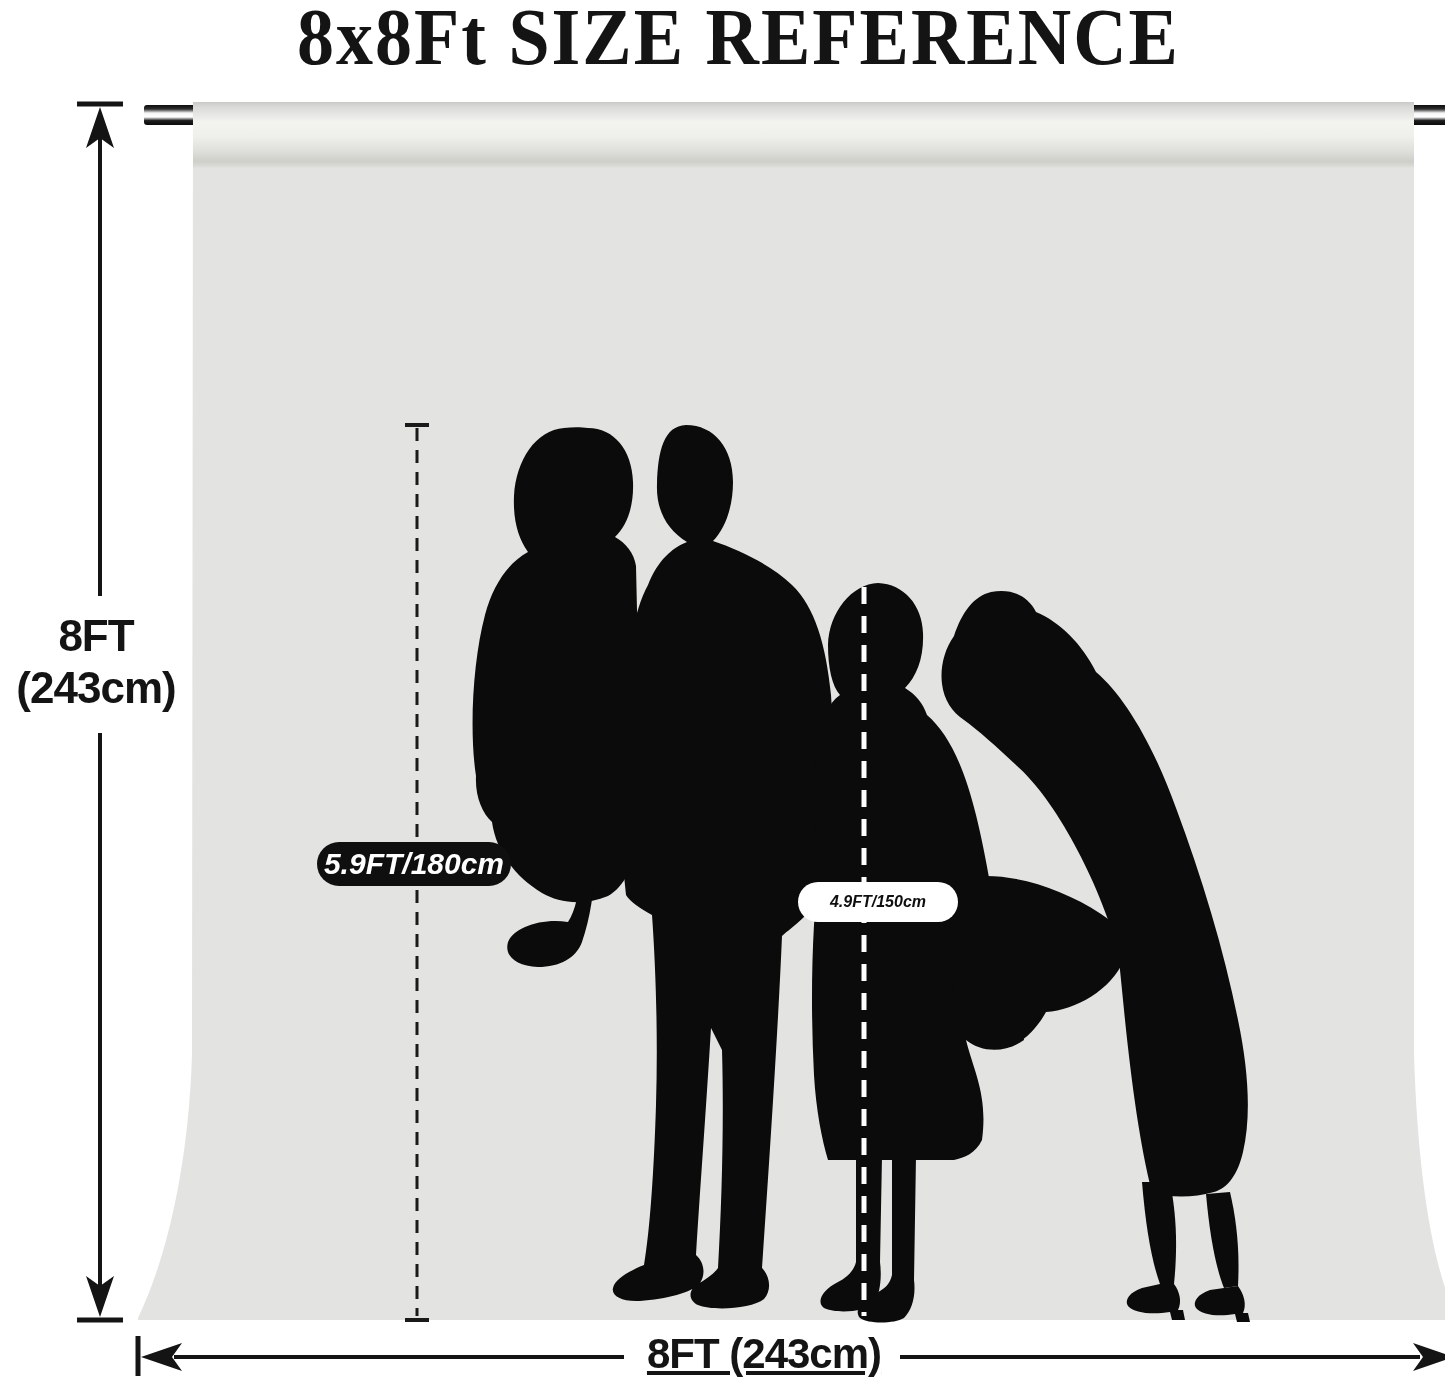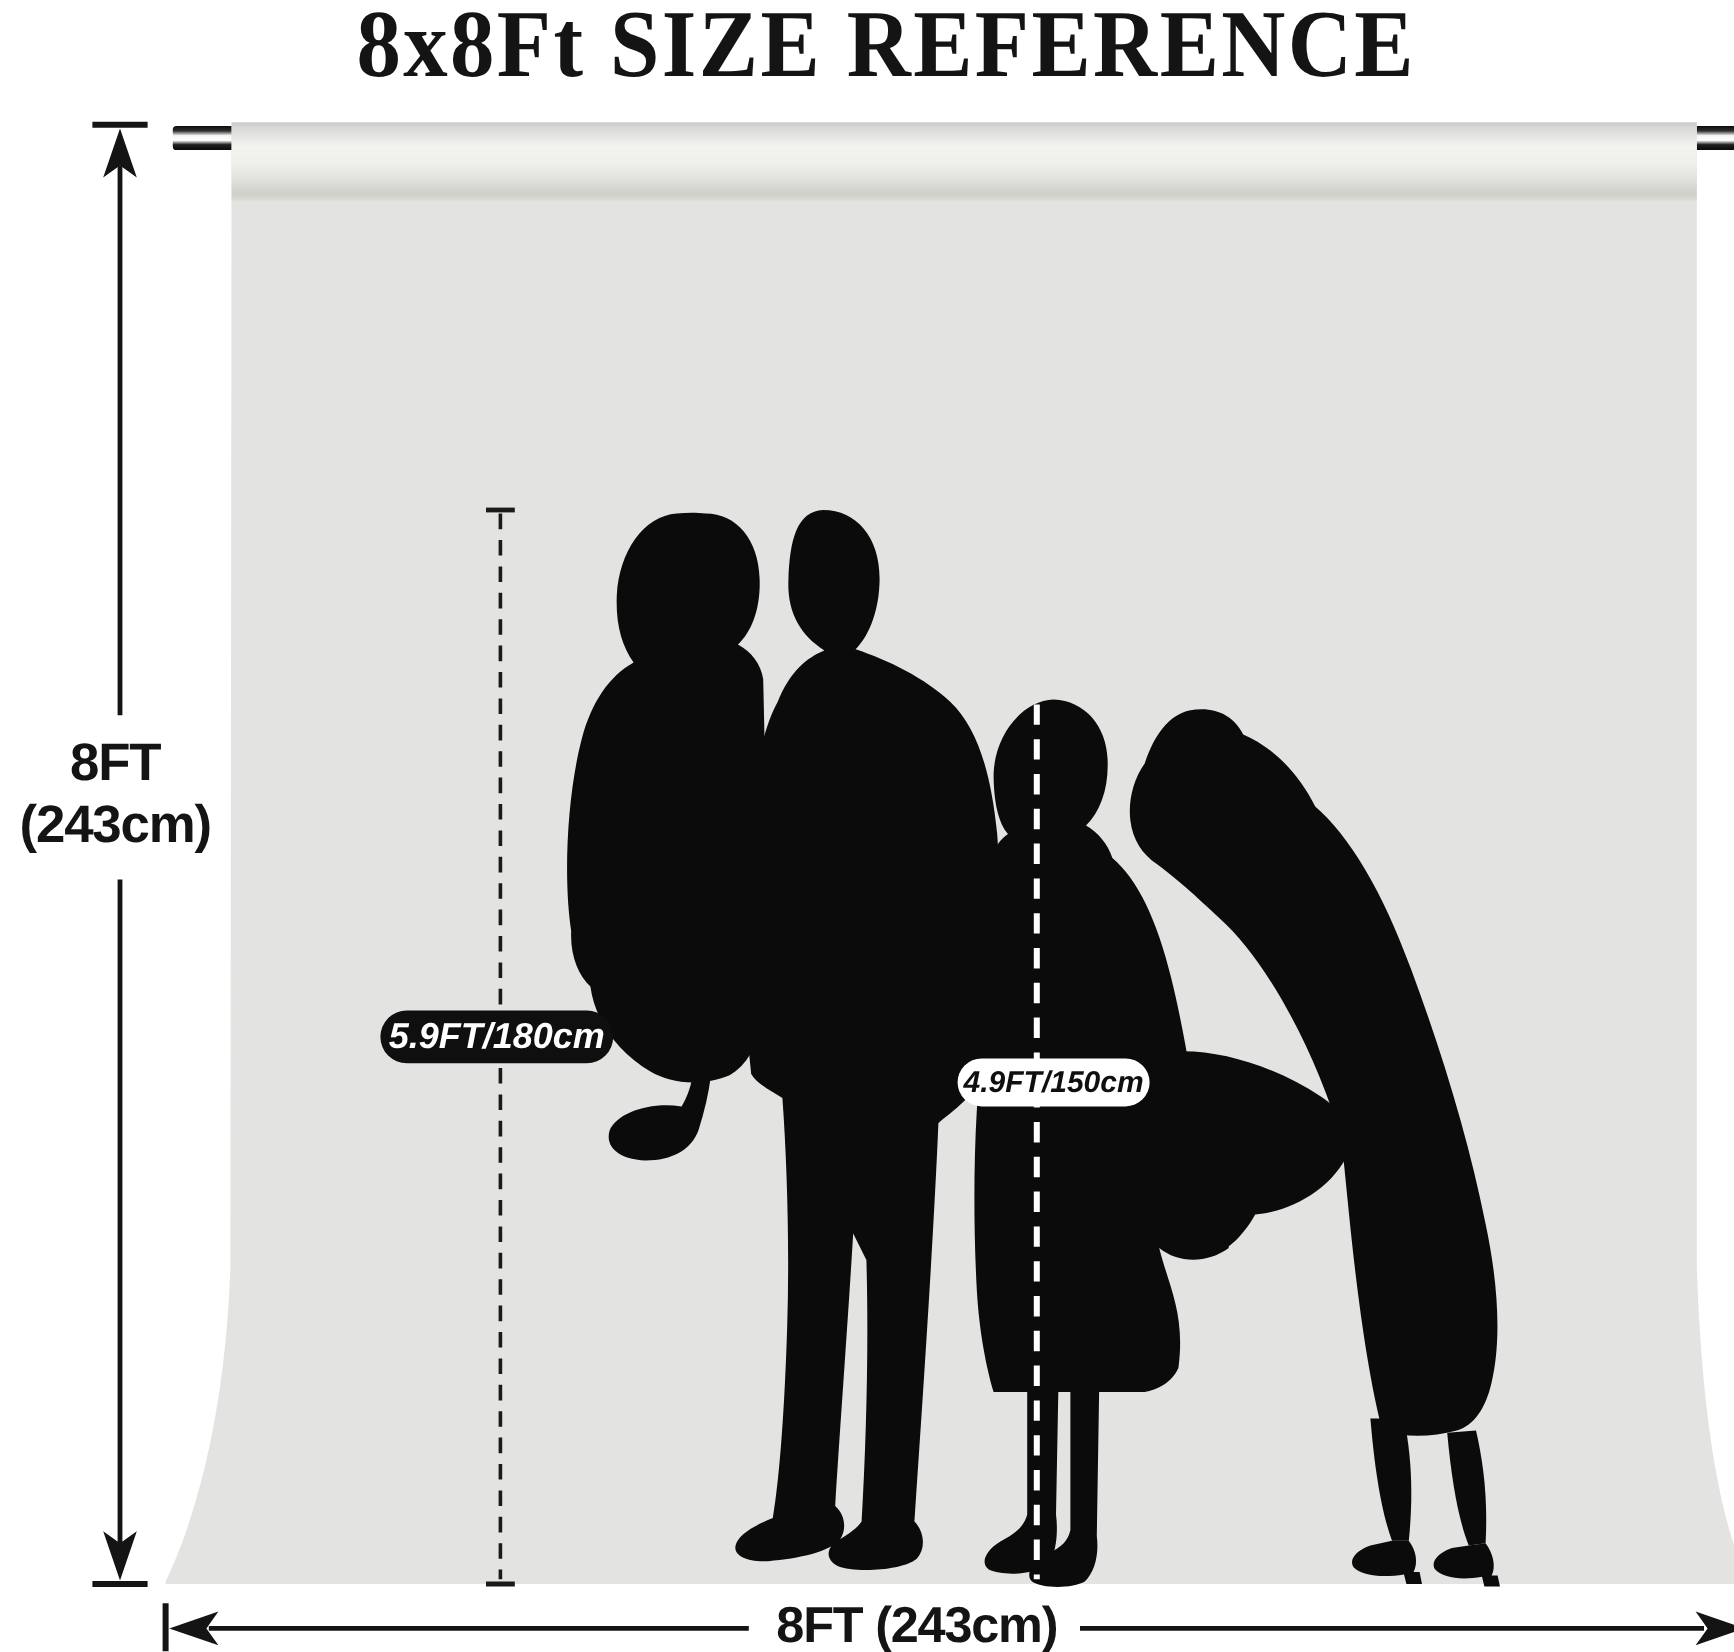--- a/index.html
+++ b/index.html
@@ -35,38 +35,39 @@
     letter-spacing:-1px;
   }
   .width-label{
     position:absolute;left:610px;top:1330px;width:276px;
     text-align:center;
     font-weight:700;
     font-size:42px;
     color:#141414;
     letter-spacing:-1px;
     white-space:nowrap;
+    text-decoration:underline;
   }
   .pill{
     position:absolute;
     display:flex;align-items:center;justify-content:center;
     border-radius:999px;
     font-weight:700;
     white-space:nowrap;
     font-style:italic;
   }
   .pill-dark{
     left:301px;top:842px;width:194px;height:44px;
     background:#0f0f0f;color:#ffffff;
     font-size:30px;
   }
   .pill-light{
     left:782px;top:882px;width:160px;height:40px;
     background:#ffffff;color:#0f0f0f;
-    font-size:25px;
+    font-size:16px;
   }
 </style>
 </head>
 <body>
 
 <div id="stage">
 
   <svg id="gfx" viewBox="0 0 1445 1377">
     <defs>
       <linearGradient id="rodGrad" x1="0" y1="0" x2="0" y2="1">

